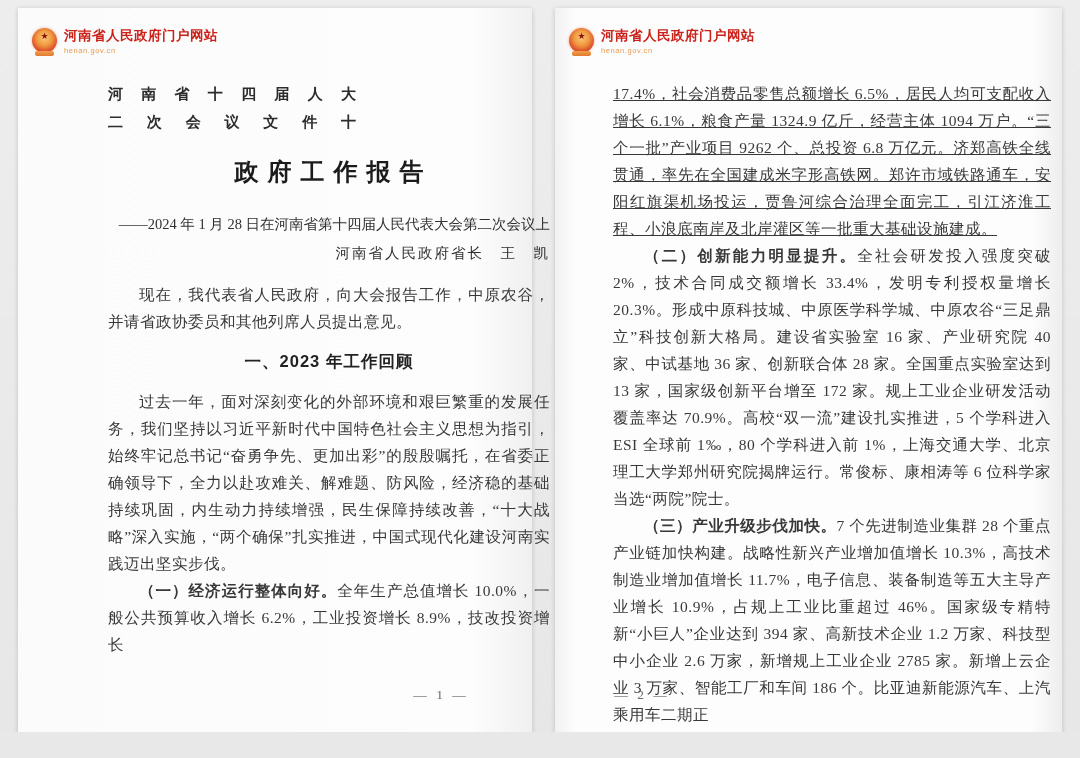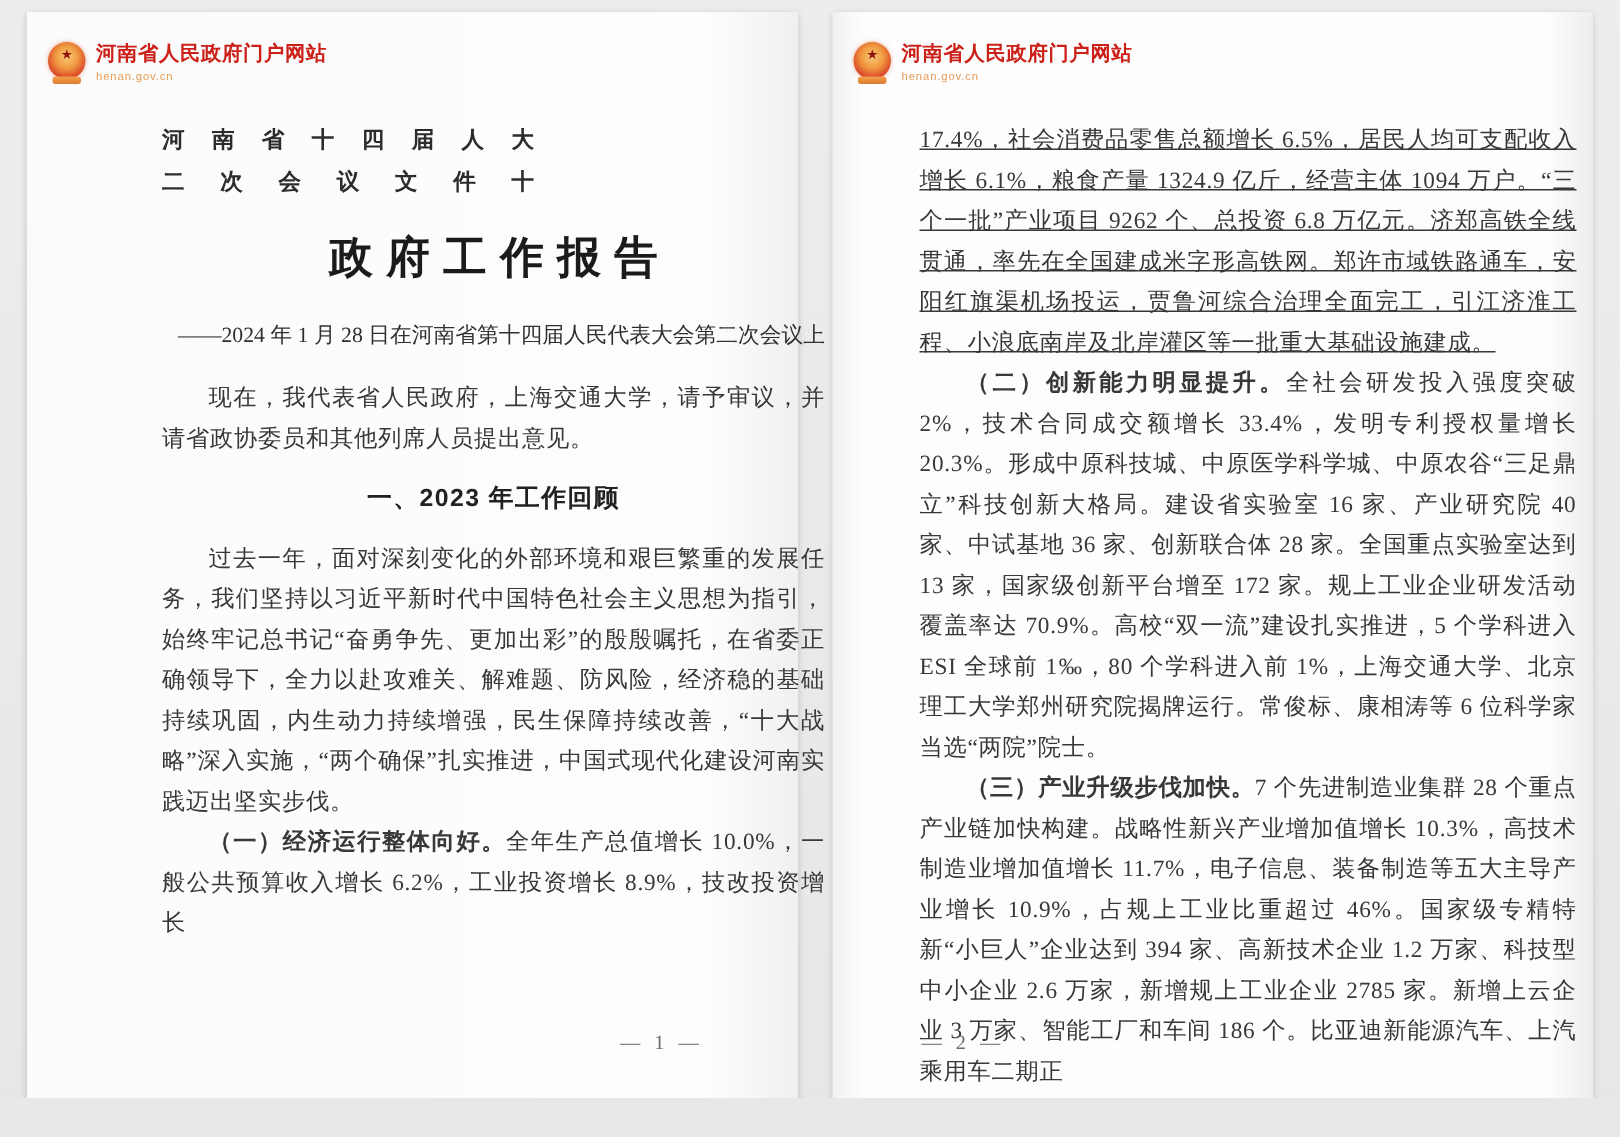--- a/index.html
+++ b/index.html
@@ -26,21 +26,21 @@
   .logo-title { font-family:"Liberation Sans","DejaVu Sans",sans-serif; font-weight:bold;
     font-size:13.5px; line-height:16px; color:#cb2119; letter-spacing:.5px; white-space:nowrap; }
   .logo-sub { font-family:"Liberation Sans","DejaVu Sans",sans-serif; font-size:7.5px;
     color:#e69a55; margin-top:2px; letter-spacing:.6px; }
 
   
   .content-l { position:absolute; left:50px; top:72px; width:442px; color:#343434;margin-left:40px; }
   .docnum { width:248px; font-family:"Liberation Sans","DejaVu Sans",sans-serif; font-weight:bold;
     font-size:15px; line-height:28px; color:#2c2c2c; }
   .docnum > div { text-align:justify; text-align-last:justify; }
-  .title { margin:13px 0 0; text-align:center; font-weight:bold; font-size:29px; line-height:46px;
+  .title { margin:13px 0 0; text-align:center; font-weight:bold; font-size:24px; line-height:46px;
     color:#1b1b1b; letter-spacing:9px; text-indent:9px; }
   .subtitle { margin-top:15px; text-align:right; font-size:14.5px; line-height:29px; color:#303030; }
   .subtitle.author { margin-top:0; letter-spacing:2px; }
 
   .bodytext { margin-top:13px; font-size:15.5px; line-height:27px; letter-spacing:.5px;
     text-align:justify; color:#383838; }
   .bodytext p { margin:0; text-indent:2em; }
   .bodytext p.no-indent { text-indent:0;text-decoration:underline; }
   .lead { font-weight:bold; }
   .section-heading { margin:13px 0; text-align:center; text-indent:0;
@@ -71,23 +71,24 @@
 
     <div class="content-l">
       <div class="docnum">
         <div>河南省十四届人大</div>
         <div>二次会议文件十</div>
       </div>
 
       <h1 class="title">政府工作报告</h1>
 
       <div class="subtitle">——2024 年 1 月 28 日在河南省第十四届人民代表大会第二次会议上</div>
+      <div class="subtitle author">河南省人民政府省长　王　凯</div>
 
       <div class="bodytext">
-        <p>现在，我代表省人民政府，上海交通大学，请予审议，并请省政协委员和其他列席人员提出意见。</p>
+        <p>现在，我代表省人民政府，向大会报告工作，中原农谷，并请省政协委员和其他列席人员提出意见。</p>
         <h2 class="section-heading">一、2023 年工作回顾</h2>
         <p>过去一年，面对深刻变化的外部环境和艰巨繁重的发展任务，我们坚持以习近平新时代中国特色社会主义思想为指引，始终牢记总书记“奋勇争先、更加出彩”的殷殷嘱托，在省委正确领导下，全力以赴攻难关、解难题、防风险，经济稳的基础持续巩固，内生动力持续增强，民生保障持续改善，“十大战略”深入实施，“两个确保”扎实推进，中国式现代化建设河南实践迈出坚实步伐。</p>
         <p><span class="lead">（一）经济运行整体向好。</span><span>全年生产总值增长 10.0%，一般公共预算收入增长 6.2%，工业投资增长 8.9%，技改投资增长</span></p>
       </div>
     </div>
 
     <div class="pagenum pagenum-left">— 1 —</div>
   </div>
 
   <div class="page page-right">

